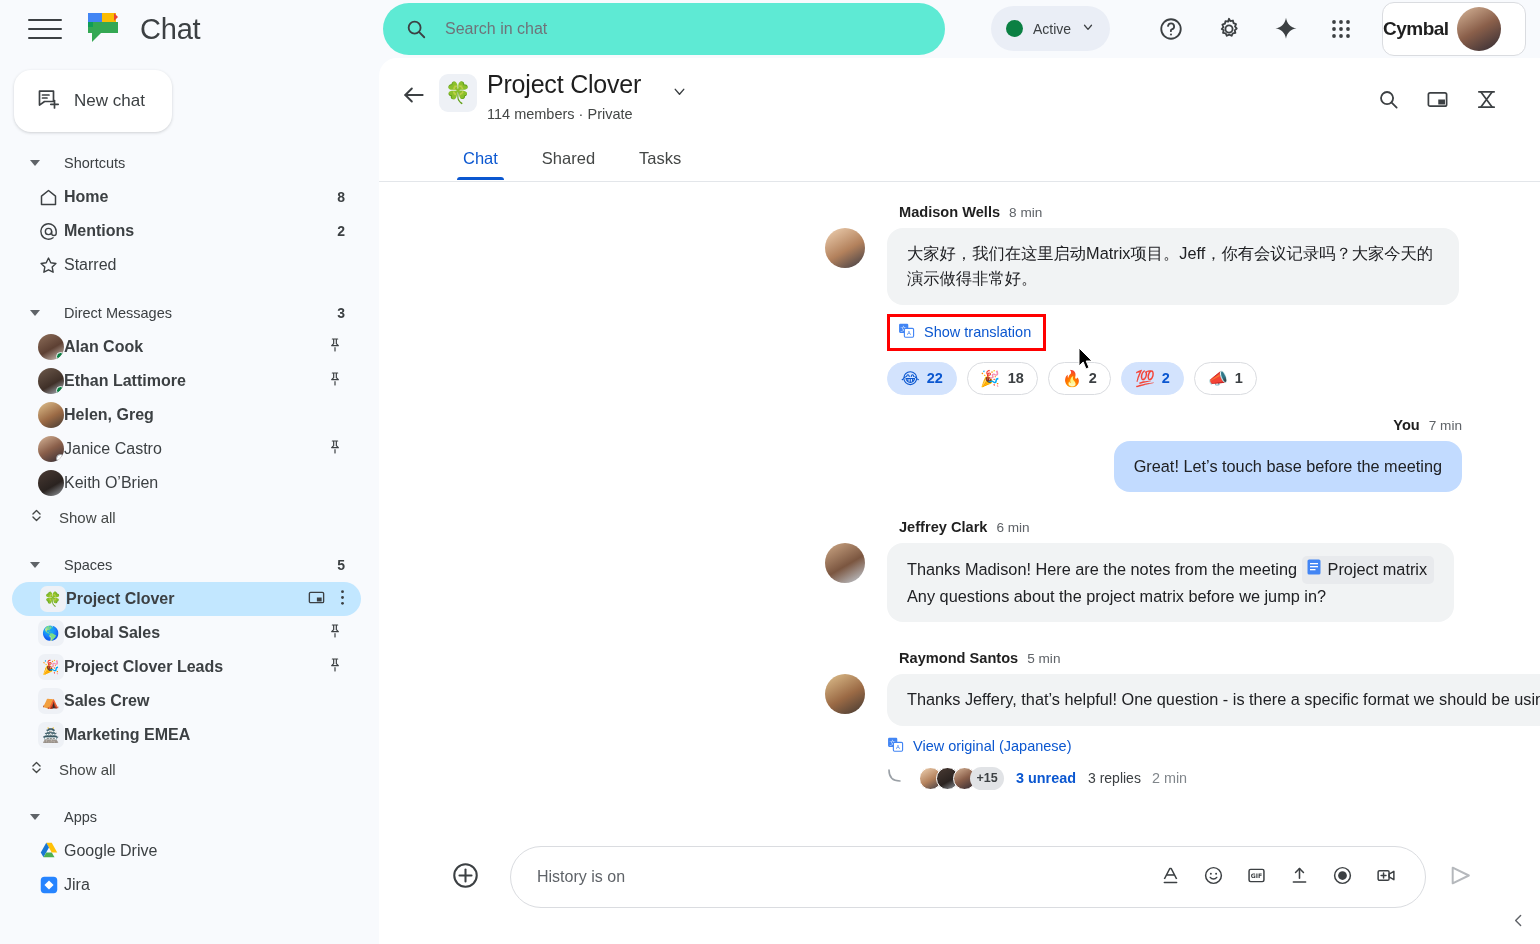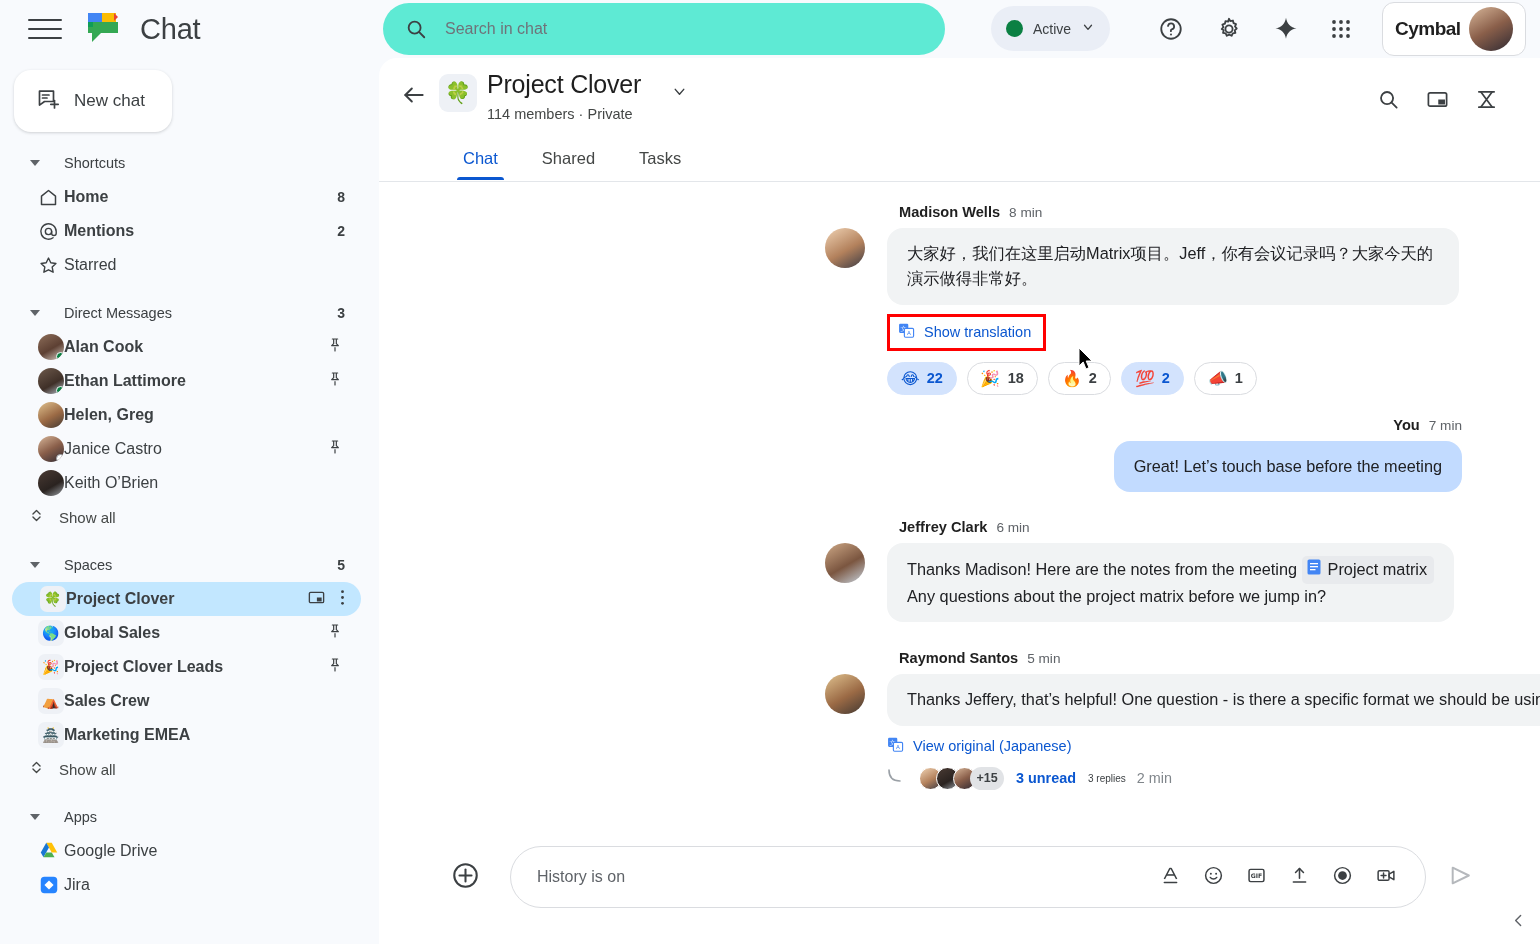--- a/index.html
+++ b/index.html
@@ -53,21 +53,20 @@
 
   .tb-icon {
     position: absolute; top: 11px; width: 36px; height: 36px;
     display: flex; align-items: center; justify-content: center; cursor: pointer;
   }
 
   .brandbox {
     position: absolute; left: 1382px; top: 2px;
     width: 144px; height: 54px; border: 1px solid #dadce0; border-radius: 12px;
     background: #fff; display: flex; align-items: center; gap: 8px;
-    padding-left: 12px;
   }
   .brandbox .bname { font-size: 19px; font-weight: bold; color: #1f1f1f; letter-spacing: -0.5px; }
   .avatar { border-radius: 50%; overflow: hidden; background: #cfd4dc; position: relative; flex: none; }
 
   
   .sidebar {
     position: absolute; left: 0; top: 58px; width: 379px; height: 886px;
     background: #f8fafd; overflow: hidden;
   }
   .newchat {
@@ -180,21 +179,21 @@
   .thread { display: flex; align-items: center; gap: 0; }
   .th-avs { display: flex; align-items: center; margin-left: 10px; }
   .th-avs .a { width: 23px; height: 23px; border-radius: 50%; overflow: hidden; border: 1.5px solid #fff; margin-left: -6px; }
   .th-avs .a:first-child { margin-left: 0; }
   .th-more {
     width: 34px; height: 23px; border-radius: 12px; background: #e1e3e6;
     display: flex; align-items: center; justify-content: center;
     font-size: 12.5px; color: #3c4043; font-weight: 600; margin-left: -6px;
   }
   .th-unread { font-size: 14.4px; color: #0b57d0; font-weight: bold; margin-left: 12px; cursor: pointer; }
-  .th-replies { font-size: 10px; color: #3c4043; margin-left: 12px; }
+  .th-replies { font-size: 14px; color: #3c4043; margin-left: 12px; }
   .th-time { font-size: 14.4px; color: #80868b; margin-left: 11px; }
 
   
   .composer { position: absolute; left: 0; right: 0; bottom: 32px; height: 70px; display: flex; align-items: center; }
   .plus-btn { margin-left: 72px; cursor: pointer; }
   .cbox {
     margin-left: 30px; width: 916px; height: 62px; border: 1px solid #dadce0;
     border-radius: 31px; display: flex; align-items: center;
   }
   .cbox .ph { margin-left: 26px; font-size: 16px; color: #5f6368; }

